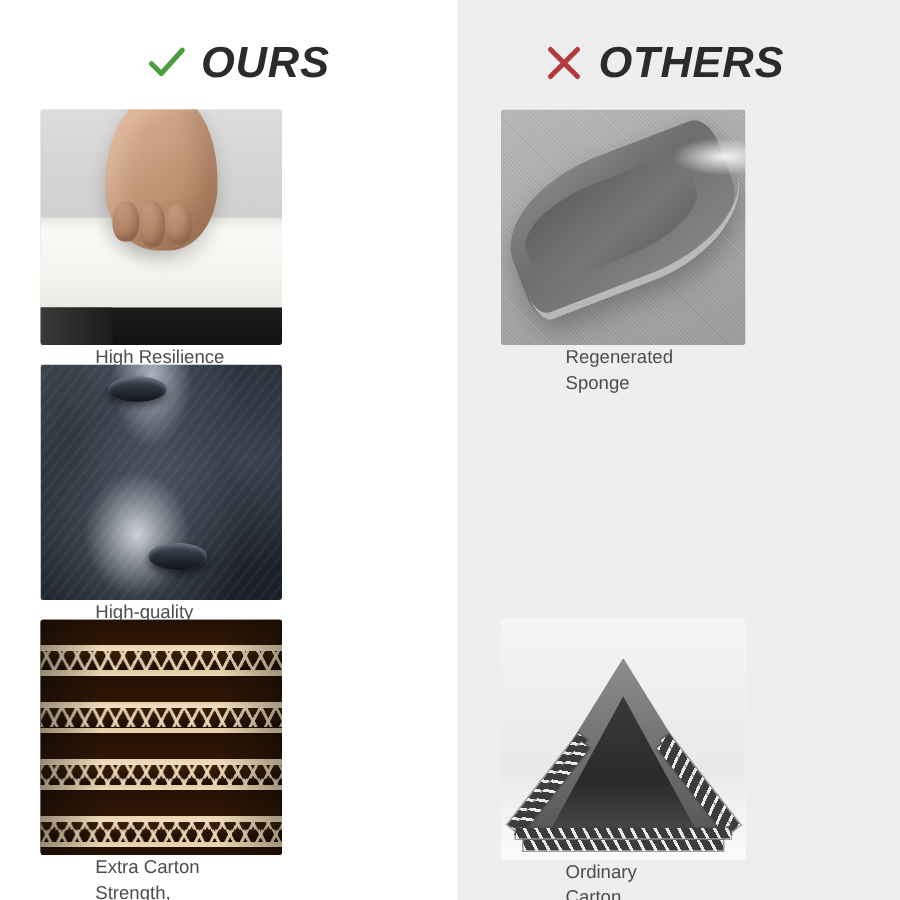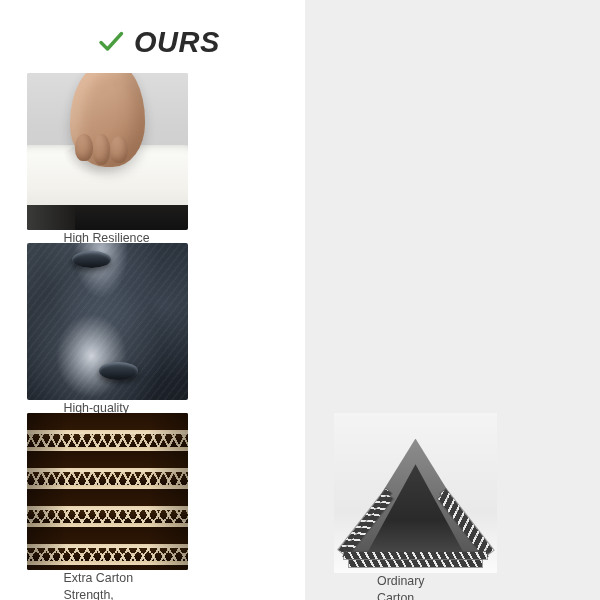--- a/index.html
+++ b/index.html
@@ -278,20 +278,28 @@
 
   <div class="col-header" id="header-ours">
     <span class="mark-icon">
       <svg viewBox="0 0 26 26" width="26" height="26" aria-hidden="true">
         <path d="M3 13.5 L9.5 20 L23.5 4.5" fill="none" stroke="#4a9e3f" stroke-width="3.4" stroke-linecap="round" stroke-linejoin="round"></path>
       </svg>
     </span>
     <span class="col-title">OURS</span>
   </div>
 
+  <div class="col-header" id="header-others">
+    <span class="mark-icon">
+      <svg viewBox="0 0 26 26" width="26" height="26" aria-hidden="true">
+        <path d="M4 4 L22 22 M22 4 L4 22" fill="none" stroke="#b33a3a" stroke-width="3.4" stroke-linecap="round"></path>
+      </svg>
+    </span>
+    <span class="col-title">OTHERS</span>
+  </div>
 
   <div class="row row-ours" id="row-ours-1">
     <div class="thumb img-foam-hand">
       <div class="bg-top"></div>
       <div class="foam-block"></div>
       <div class="foam-dent"></div>
       <div class="hand">
         <div class="knuckle k1"></div>
         <div class="knuckle k2"></div>
         <div class="knuckle k3"></div>
@@ -323,20 +331,30 @@
       <div class="stack"></div>
       <div class="flutes"></div>
       <div class="shade"></div>
     </div>
     <div class="caption">Extra Carton
 Strength,
 High-security
 Delivery</div>
   </div>
 
+  <div class="row row-others" id="row-others-1">
+    <div class="thumb img-sponge-gray">
+      <div class="curl"></div>
+      <div class="curl-inner"></div>
+      <div class="edge"></div>
+      <div class="hl"></div>
+    </div>
+    <div class="caption">Regenerated
+Sponge</div>
+  </div>
 
 
   <div class="row row-others" id="row-others-3">
     <div class="thumb img-carton-gray">
       <div class="bg"></div>
       <div class="tent"></div>
       <div class="tent-in"></div>
       <div class="flute-band fb-l1"></div>
       <div class="flute-band fb-l2"></div>
       <div class="flute-band fb-r1"></div>

